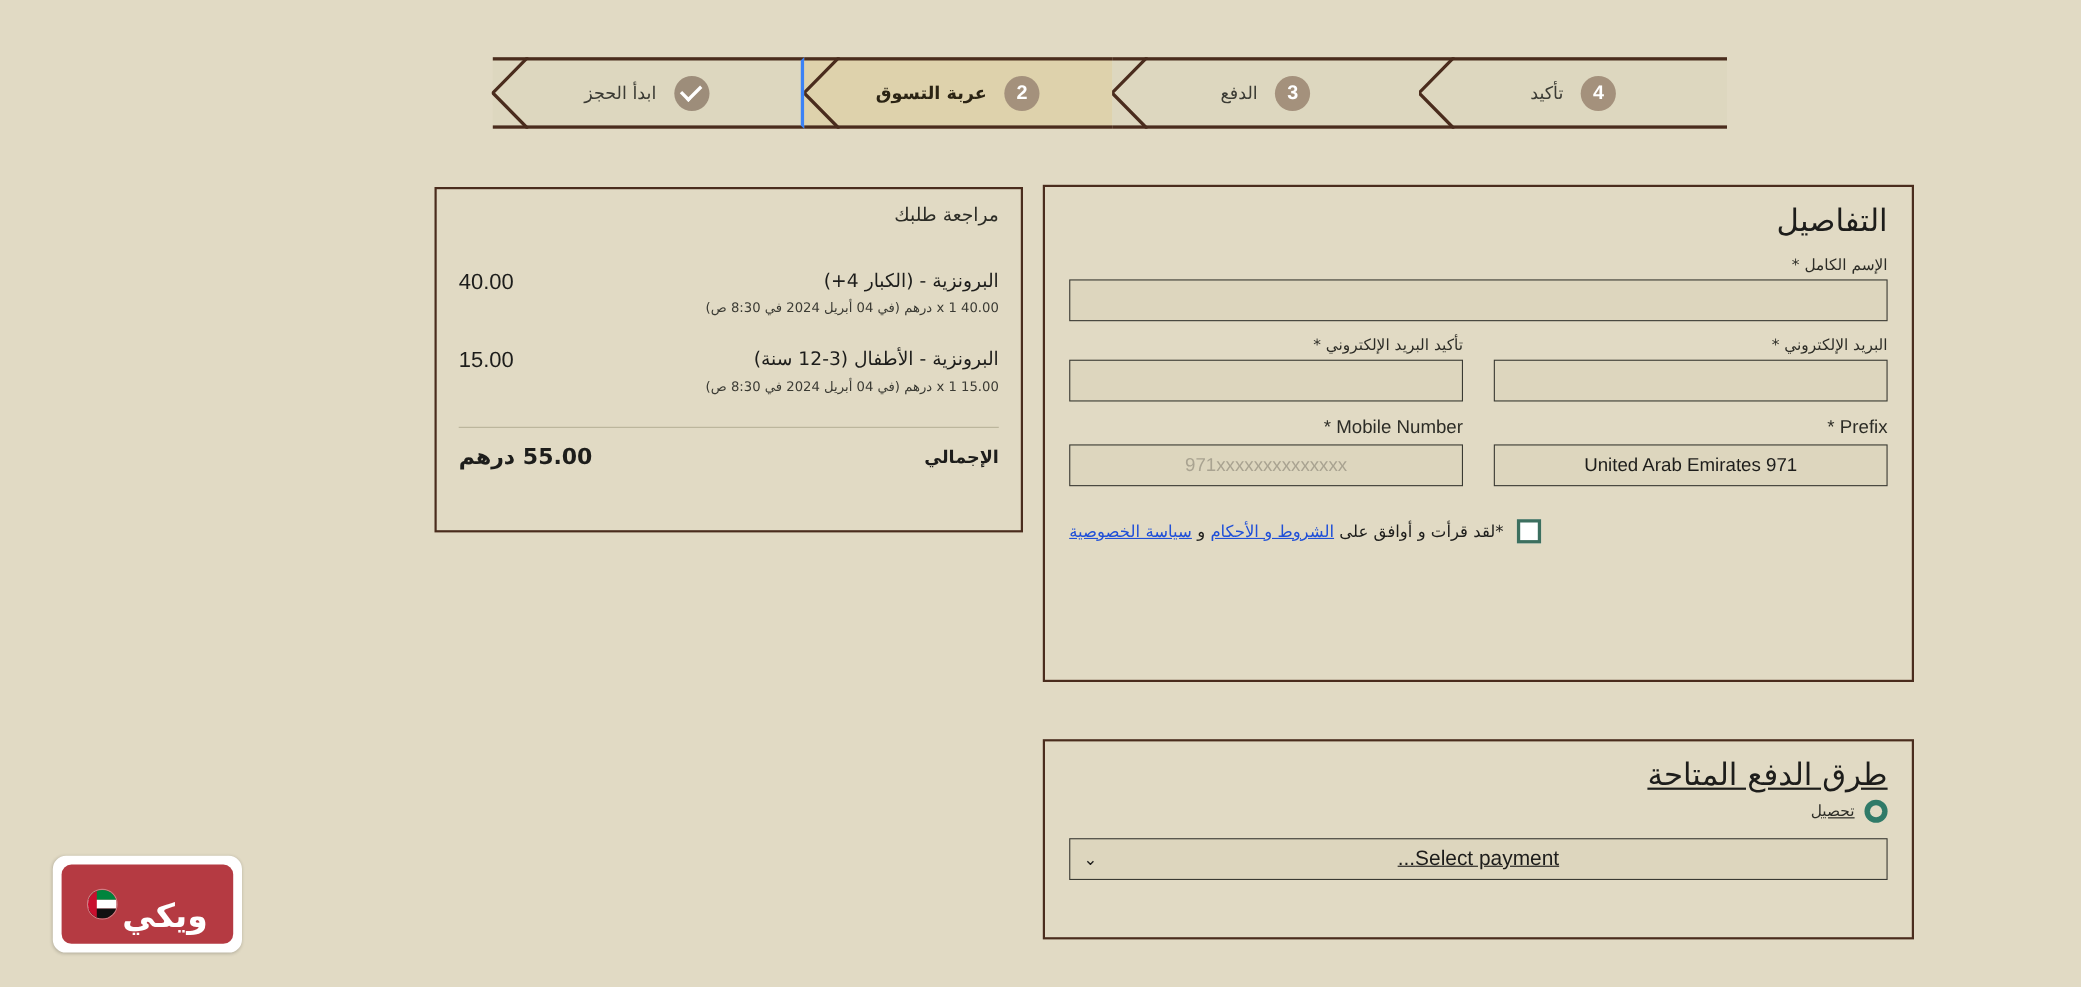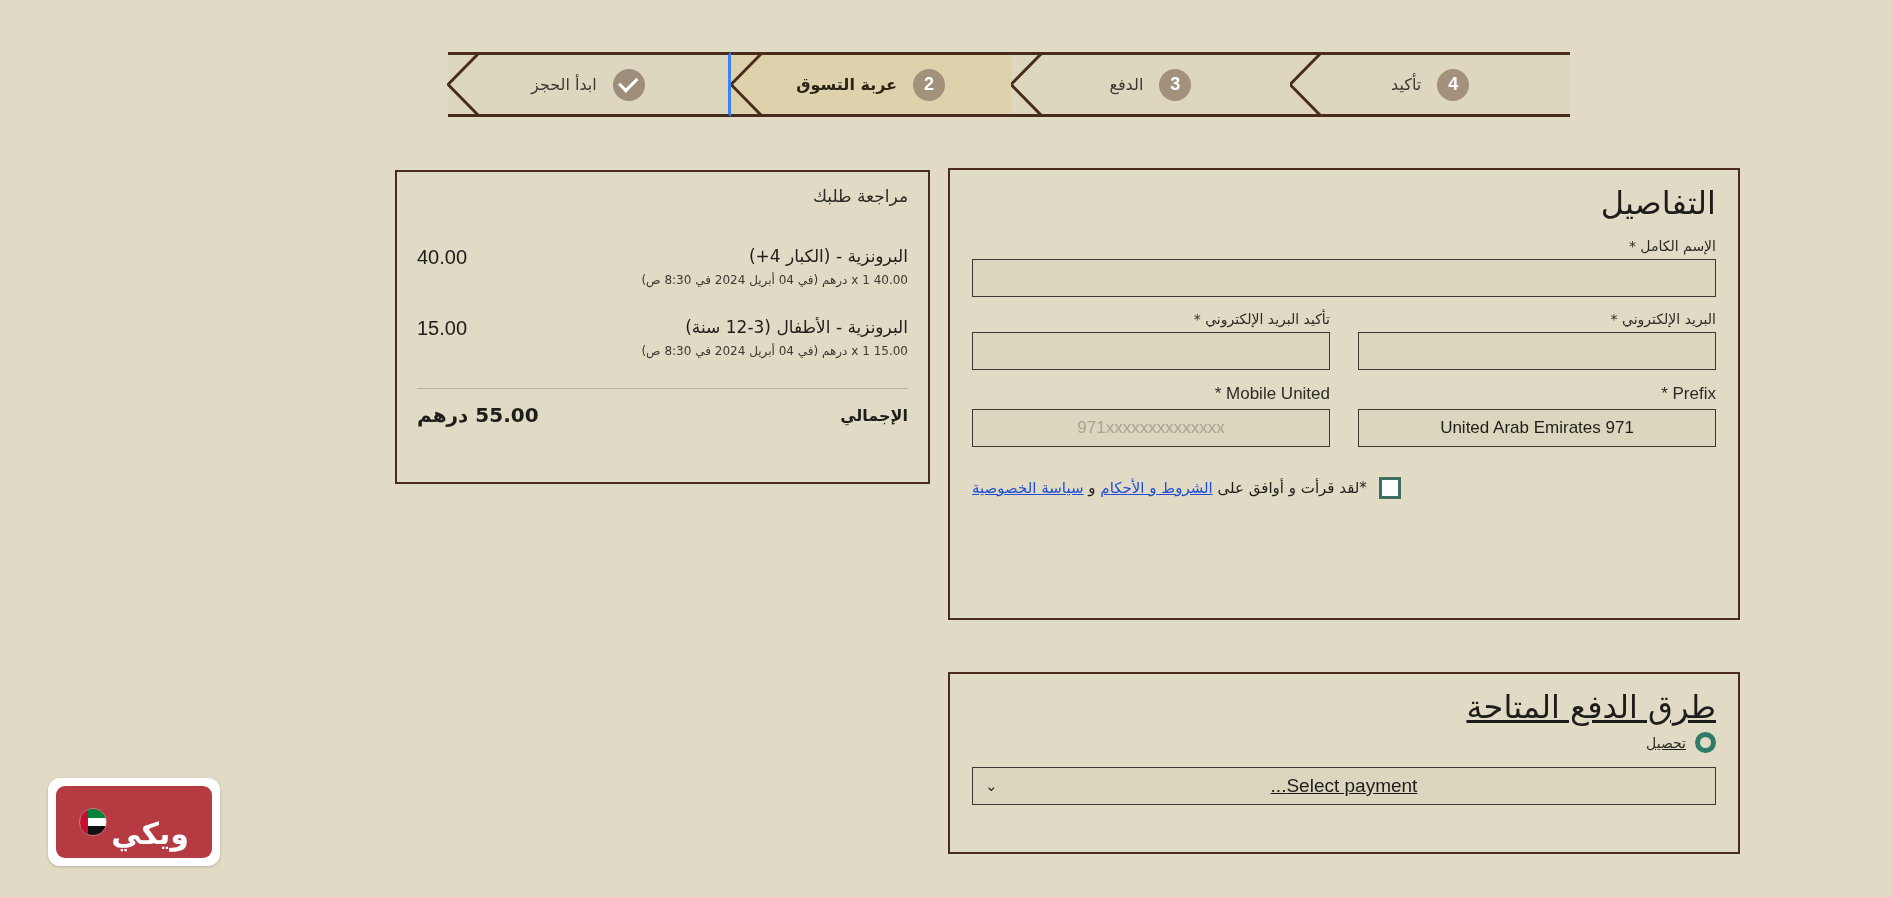--- a/index.html
+++ b/index.html
@@ -71,21 +71,21 @@
     position:absolute;
     background:#e1dac4;
     border:2px solid #4a2c1d;
     box-sizing:border-box;
   }
   #details-panel{left:948px;top:168px;width:792px;height:452px;}
   #payment-panel{left:948px;top:672px;width:792px;height:182px;text-decoration:underline;}
   #summary-panel{left:395px;top:170px;width:535px;height:314px;}
 
   .panel-title{
-    font-size:32px;
+    font-size:28px;
     font-weight:400;
     color:#1d1d1b;
     margin:14px 22px 0 22px;
     text-align:right;
     font-family:"DejaVu Sans","Liberation Sans",sans-serif;
   }
 
   
   .field-label{
     font-size:14px;
@@ -317,21 +317,21 @@
         <div class="txtbox"></div>
       </div>
     </div>
 
     <div class="row">
       <div class="cell">
         <div class="field-label latin">Prefix *</div>
         <div class="txtbox">United Arab Emirates 971</div>
       </div>
       <div class="cell">
-        <div class="field-label latin">Mobile United *</div>
+        <div class="field-label latin">Mobile Number *</div>
         <div class="txtbox placeholder">971xxxxxxxxxxxxxx</div>
       </div>
     </div>
 
   </div>
 
   <div class="terms-row">
     <span class="checkbox"></span>
     <span class="terms-text"><span>*</span><span>لقد قرأت و أوافق على</span> <a href="#">الشروط و الأحكام</a> <span>و</span> <a href="#">سياسة الخصوصية</a></span>
   </div>

